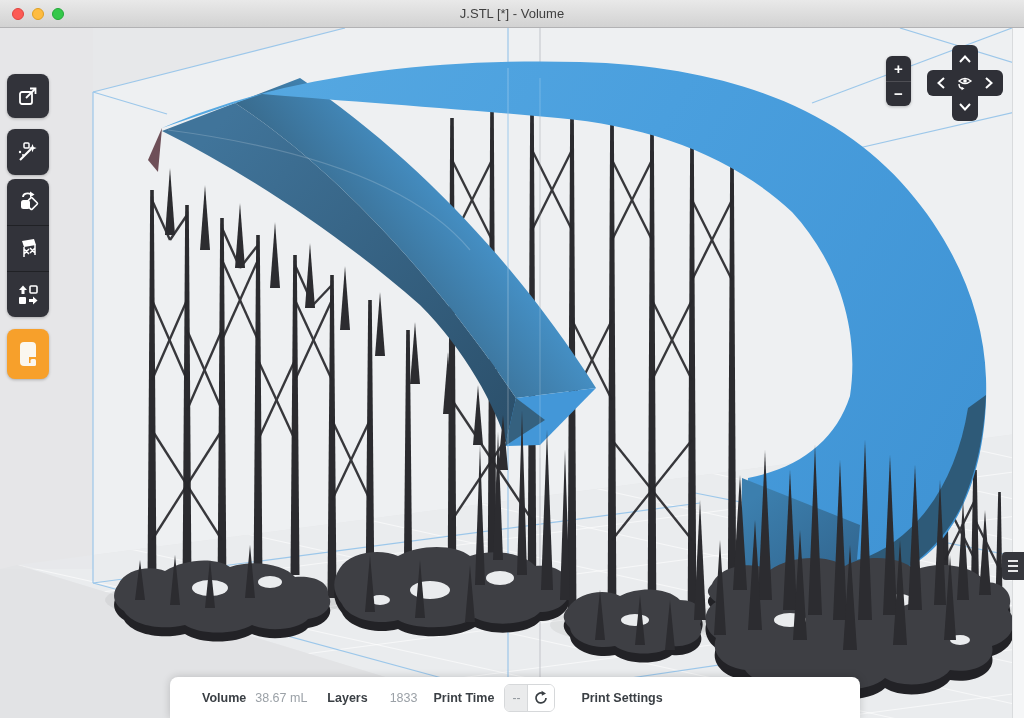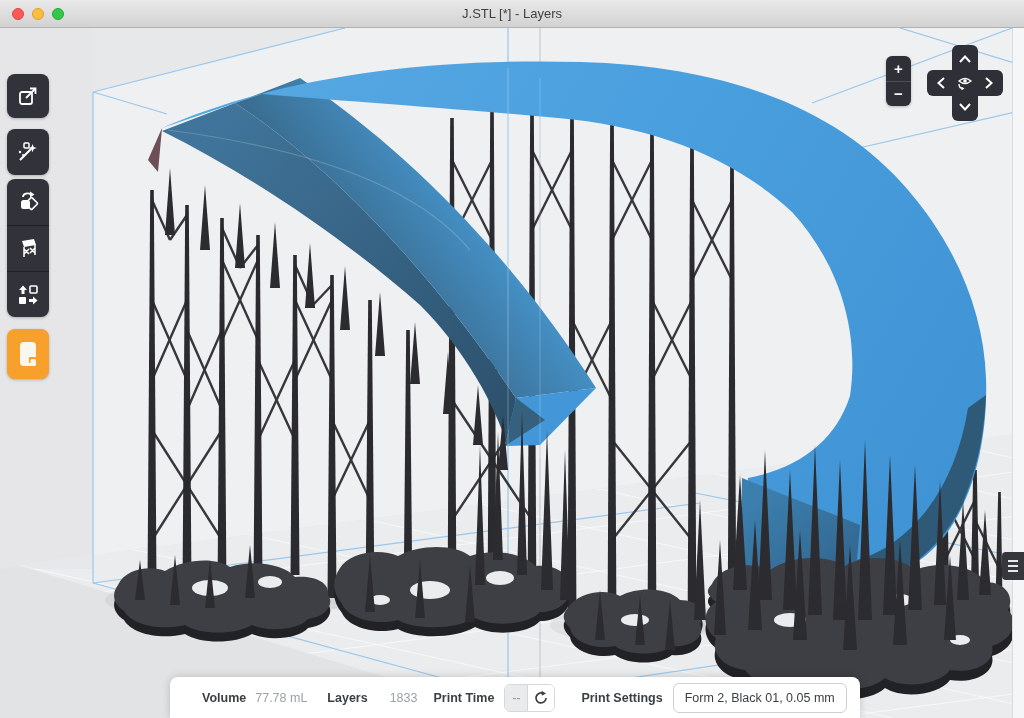--- a/index.html
+++ b/index.html
@@ -286,21 +286,21 @@
     </g>
   </svg>
   </div>
 
   <div class="titlebar">
     <div class="lights">
       <div class="light l-close"></div>
       <div class="light l-min"></div>
       <div class="light l-zoom"></div>
     </div>
-    <div class="title">J.STL [*] - Layers</div>
+    <div class="title">J.STL [*] - Volume</div>
   </div>
 
   <div class="tool" style="top:74px;height:44px">
     <svg width="22" height="22" viewBox="0 0 22 22">
       <rect x="3" y="7" width="12" height="12" rx="2" fill="none" stroke="#fff" stroke-width="1.8"></rect>
       <line x1="9" y1="13" x2="18" y2="4" stroke="#fff" stroke-width="1.8"></line>
       <polyline points="13,3.5 18.5,3.5 18.5,9" fill="none" stroke="#fff" stroke-width="1.8"></polyline>
     </svg>
   </div>
   <div class="tool" style="top:129px;height:46px">
@@ -385,30 +385,29 @@
 
   <div class="rstrip"></div>
   <div class="rtab">
     <span></span>
       <span></span>
       <span></span>
   </div>
 
   <div class="statusbar">
     <span class="sb-label" style="margin-left:32px">Volume</span>
-    <span class="sb-value" style="margin-left:9px">77.78 mL</span>
+    <span class="sb-value" style="margin-left:9px">38.67 mL</span>
     <span class="sb-label" style="margin-left:20px">Layers</span>
     <span class="sb-value" style="margin-left:22px">1833</span>
     <span class="sb-label" style="margin-left:16px">Print Time</span>
     <div class="timer" style="margin-left:10px">
       <div class="tv">--</div>
       <div class="tr">
         <svg width="16" height="16" viewBox="0 0 16 16">
           <path d="M13 8 A5 5 0 1 1 9.5 3.2" fill="none" stroke="#3a3f44" stroke-width="1.7"></path>
           <polygon points="8.5,0.8 13,3.4 8.9,5.8" fill="#3a3f44"></polygon>
         </svg>
       </div>
     </div>
     <span class="sb-label" style="margin-left:26px">Print Settings</span>
-    <button class="settings-btn" style="margin-left:10px">Form 2, Black 01, 0.05 mm</button>
   </div>
 
 </div>
 
 </body></html>

